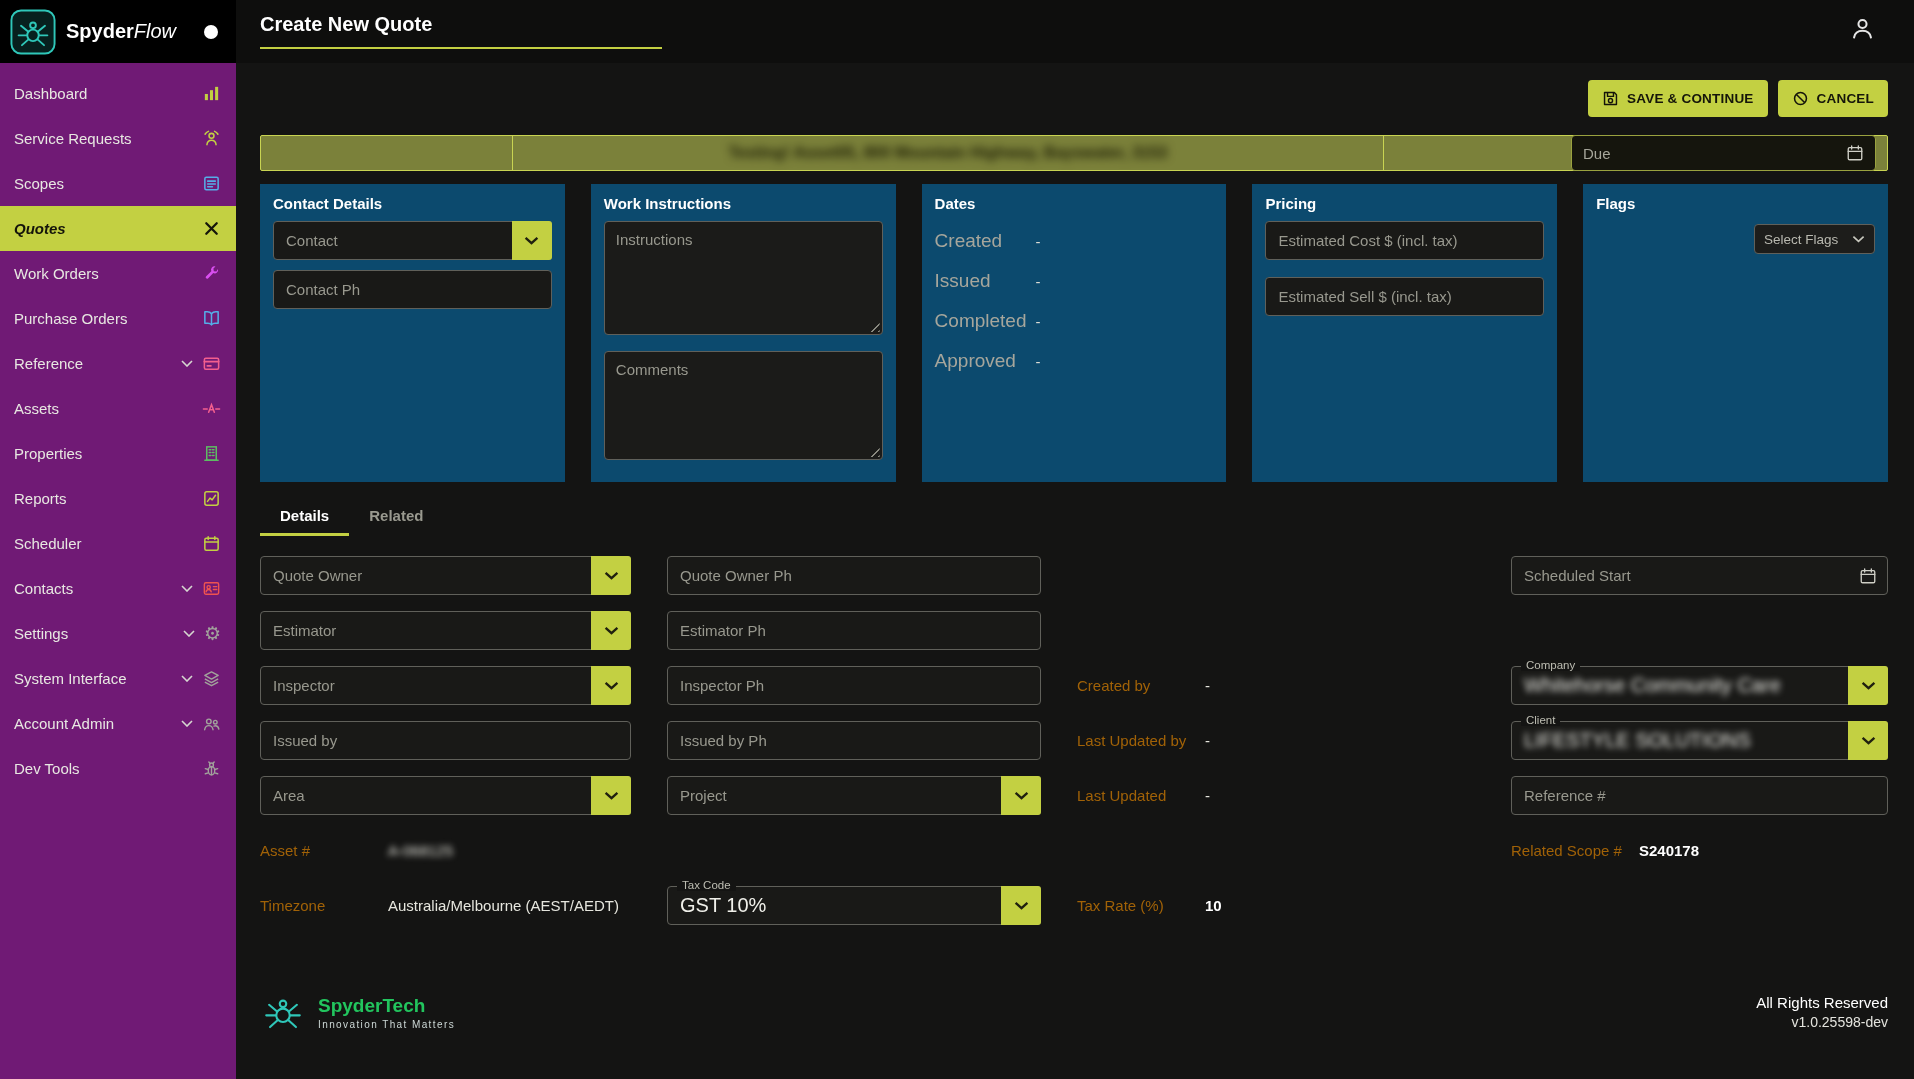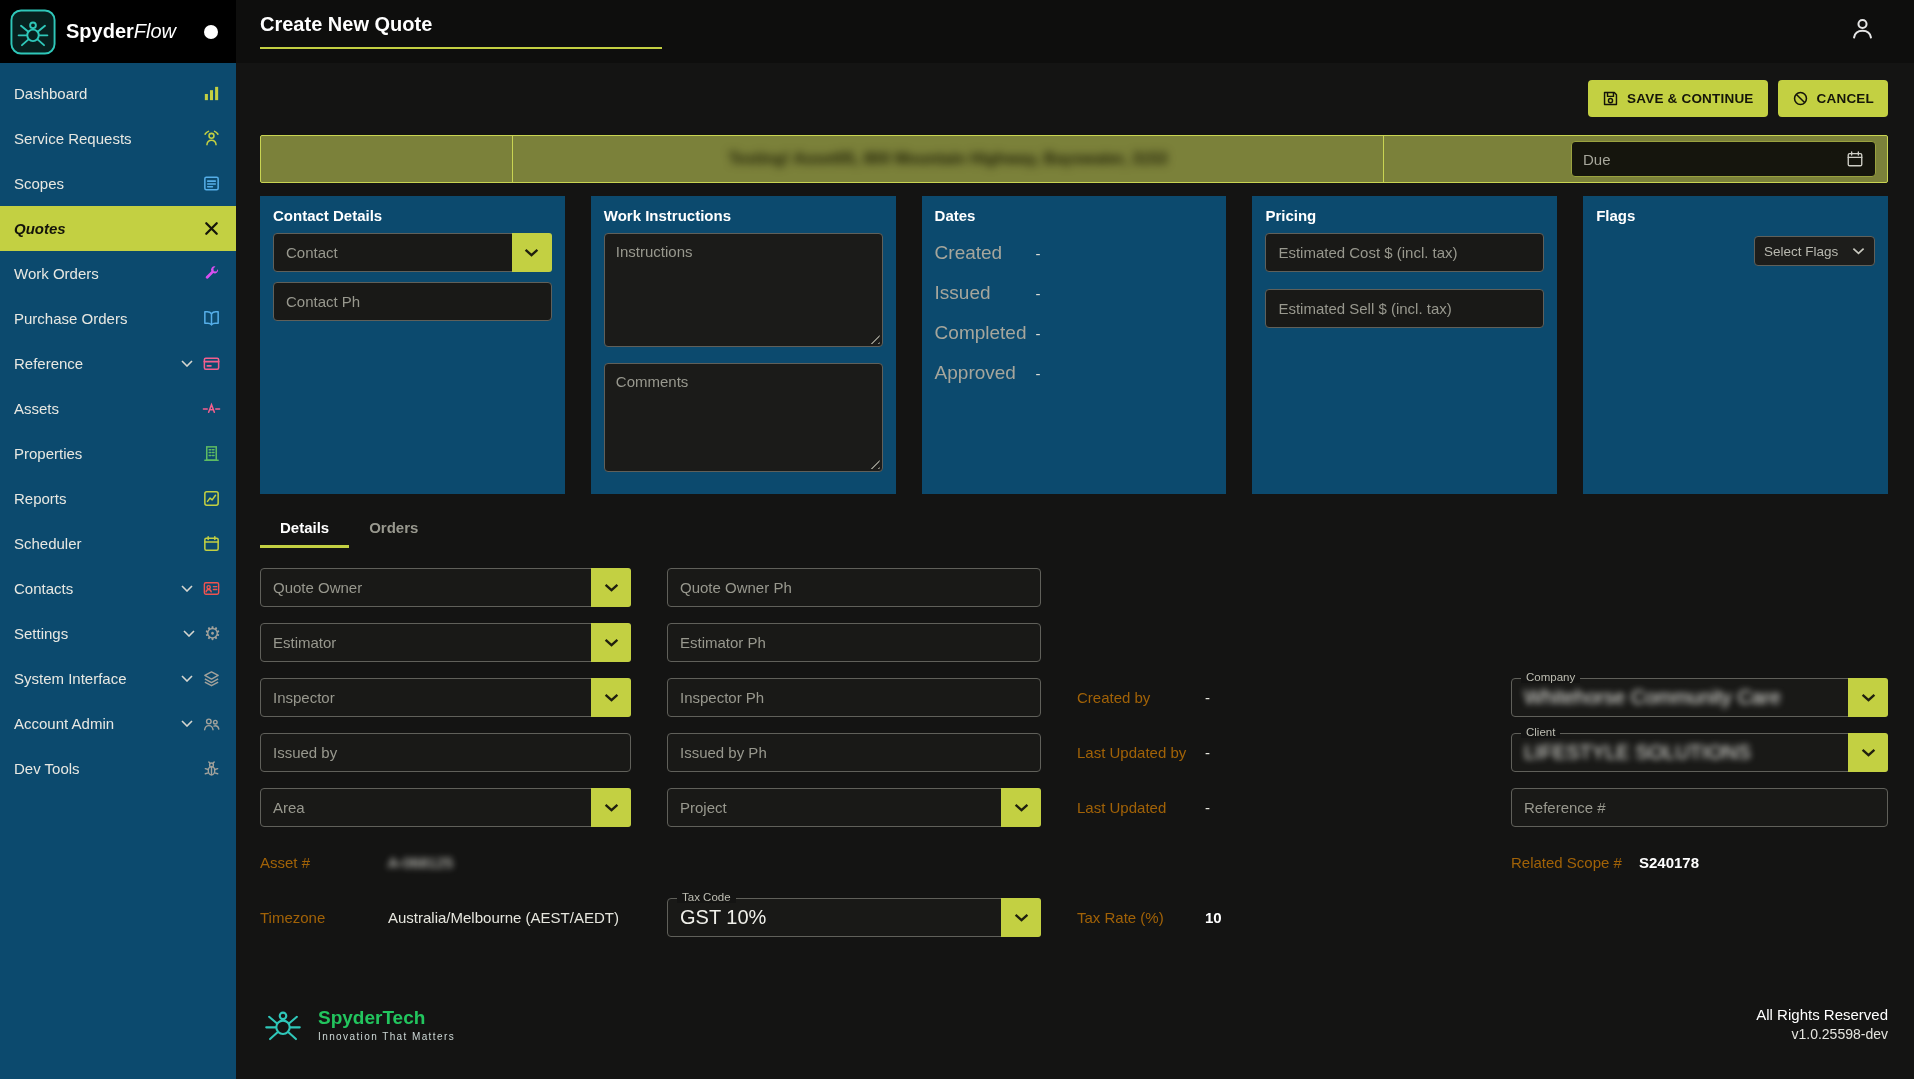--- a/index.html
+++ b/index.html
@@ -4,21 +4,21 @@
 <style>
   * { box-sizing: border-box; margin: 0; padding: 0; }
   html,body { width:1914px; height:1079px; overflow:hidden; }
   body {
     display:flex;
     background:#141413;
     font-family:"Liberation Sans","DejaVu Sans",sans-serif;
     color:#e6e6e0;
   }
   
-  .sidebar { width:236px; min-width:236px; background:#0c4a6e; height:100%; }
+  .sidebar { width:236px; min-width:236px; background:#701a75; height:100%; }
   .logo-row { height:63px; background:#000; display:flex; align-items:center; gap:10px; padding:0 18px 0 10px; }
   .brand { flex:1; font-size:20px; color:#fff; white-space:nowrap; }
   .brand b { font-weight:700; }
   .brand i { font-style:italic; font-weight:400; }
   .status-dot { width:14px; height:14px; border-radius:50%; background:#fff; cursor:pointer; }
   nav { padding-top:8px; }
   .nav-item { height:45px; display:flex; align-items:center; justify-content:space-between; padding:0 15px 0 14px; font-size:15px; color:#e8e8e2; cursor:pointer; }
   .nav-item .nav-right { display:flex; align-items:center; gap:9px; }
   .nav-item.active { background:#c3d042; color:#14140a; font-weight:700;font-style:italic; }
   .chev { color:#d6d6d0; display:flex; }
@@ -30,21 +30,21 @@
   .main { flex:1; display:flex; flex-direction:column; height:100%; min-width:0; }
   .topbar { height:63px; background:#0e0e0d; display:flex; align-items:flex-start; justify-content:space-between; padding:13px 38px 0 24px; }
   .topbar h1 { font-size:20px; font-weight:700; color:#fff; }
   .title-underline { width:402px; height:2px; background:#c3d042; margin-top:11px; }
   .user-icon { margin-top:2px; cursor:pointer; }
   .content { flex:1; background:#141413; padding:17px 26px 0 24px; position:relative; overflow:hidden; }
   
   .actions { display:flex; justify-content:flex-end; gap:10px; }
   .btn { height:37px; display:flex; align-items:center; gap:8px; padding:0 14px; background:#c3d042; color:#15150a; border:none; border-radius:4px; font-family:inherit; font-size:13.5px; font-weight:700; letter-spacing:.2px; cursor:pointer; }
   
-  .banner { margin-top:18px; height:48px; display:flex; border:1px solid #c9d452; background:#7b813a; border-radius:2px; }
+  .banner { margin-top:18px; height:36px; display:flex; border:1px solid #c9d452; background:#7b813a; border-radius:2px; }
   .b1 { width:15.5%; border-right:1px solid #c9d452; }
   .b2 { flex:1; display:flex; align-items:center; justify-content:center; }
   .b2 .addr { color:#1e1e06; font-weight:700; font-size:16px; filter:blur(4px); }
   .b3 { width:31%; border-left:1px solid #c9d452; display:flex; align-items:center; justify-content:flex-end; padding-right:11px; }
   .due-field { width:305px; height:36px; background:#15150d; border:1px solid #9aa23f; border-radius:4px; display:flex; align-items:center; justify-content:space-between; padding:0 11px; color:#a6a69a; font-size:15px; cursor:pointer; }
   
   .panels { display:flex; gap:26px; margin-top:13px; }
   .panel { flex:1; background:#0c4a6e; height:298px; padding:9px 13px; }
   .panel-title { font-size:15px; font-weight:700; color:#fff; margin-bottom:9px; padding-top:2px; }
   
@@ -397,35 +397,44 @@
                 <path d="M1.5 1.5L7 6.5l5.5-5"></path>
               </svg>
           </div>
         </div>
       </div>
 
     </div>
 
     <div class="tabs">
       <div class="tab active">Details</div>
-      <div class="tab">Orders</div>
+      <div class="tab">Related</div>
     </div>
 
     <div class="form-grid">
 
       <div class="field" style="grid-column:1;grid-row:1">
         <input placeholder="Quote Owner" style="">
         <button class="dd-btn">
             <svg viewBox="0 0 14 8" width="15" height="9" fill="none" stroke="#20200f" stroke-width="2.2">
               <path d="M1.5 1.5L7 6.5l5.5-5"></path>
             </svg>
           </button>
       </div>
       <div class="field" style="grid-column:2;grid-row:1">
         <input placeholder="Quote Owner Ph" style="">
+      </div>
+      <div class="field" style="grid-column:4;grid-row:1">
+        <span class="ph">Scheduled Start</span>
+        <span class="icon-right">
+            <svg viewBox="0 0 20 20" width="18" height="18" fill="none" stroke="#cfcfc6" stroke-width="1.5" stroke-linecap="round">
+              <rect x="2.5" y="4" width="15" height="13.5" rx="1.5"></rect>
+              <path d="M2.5 8.2h15M6.3 2.2v3.4M13.7 2.2v3.4"></path>
+            </svg>
+          </span>
       </div>
 
       <div class="field" style="grid-column:1;grid-row:2">
         <input placeholder="Estimator" style="">
         <button class="dd-btn">
             <svg viewBox="0 0 14 8" width="15" height="9" fill="none" stroke="#20200f" stroke-width="2.2">
               <path d="M1.5 1.5L7 6.5l5.5-5"></path>
             </svg>
           </button>
       </div>

